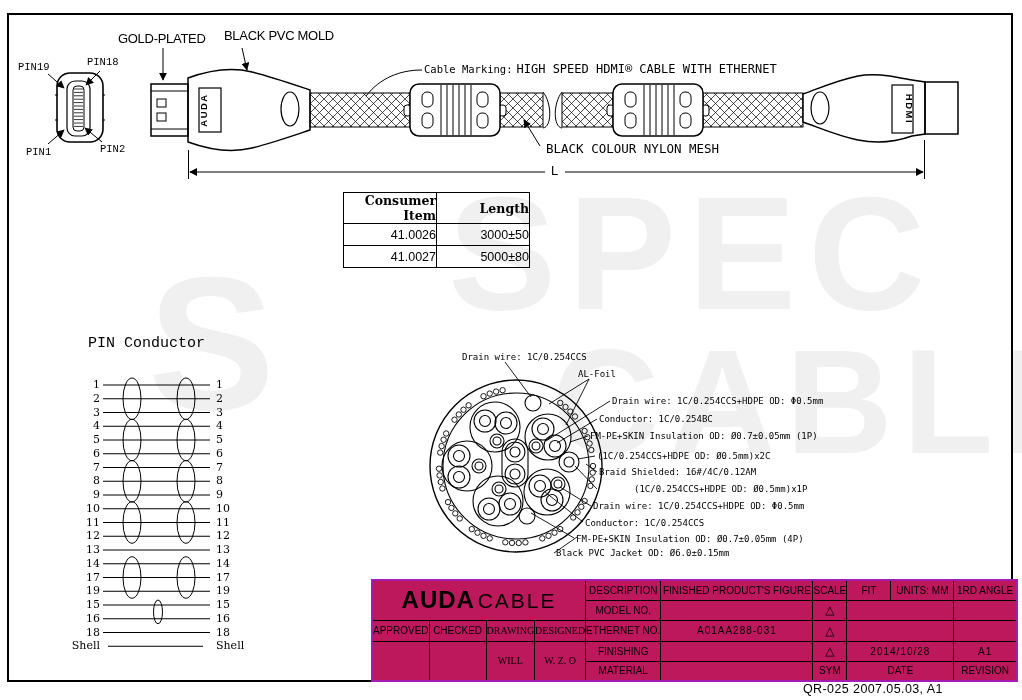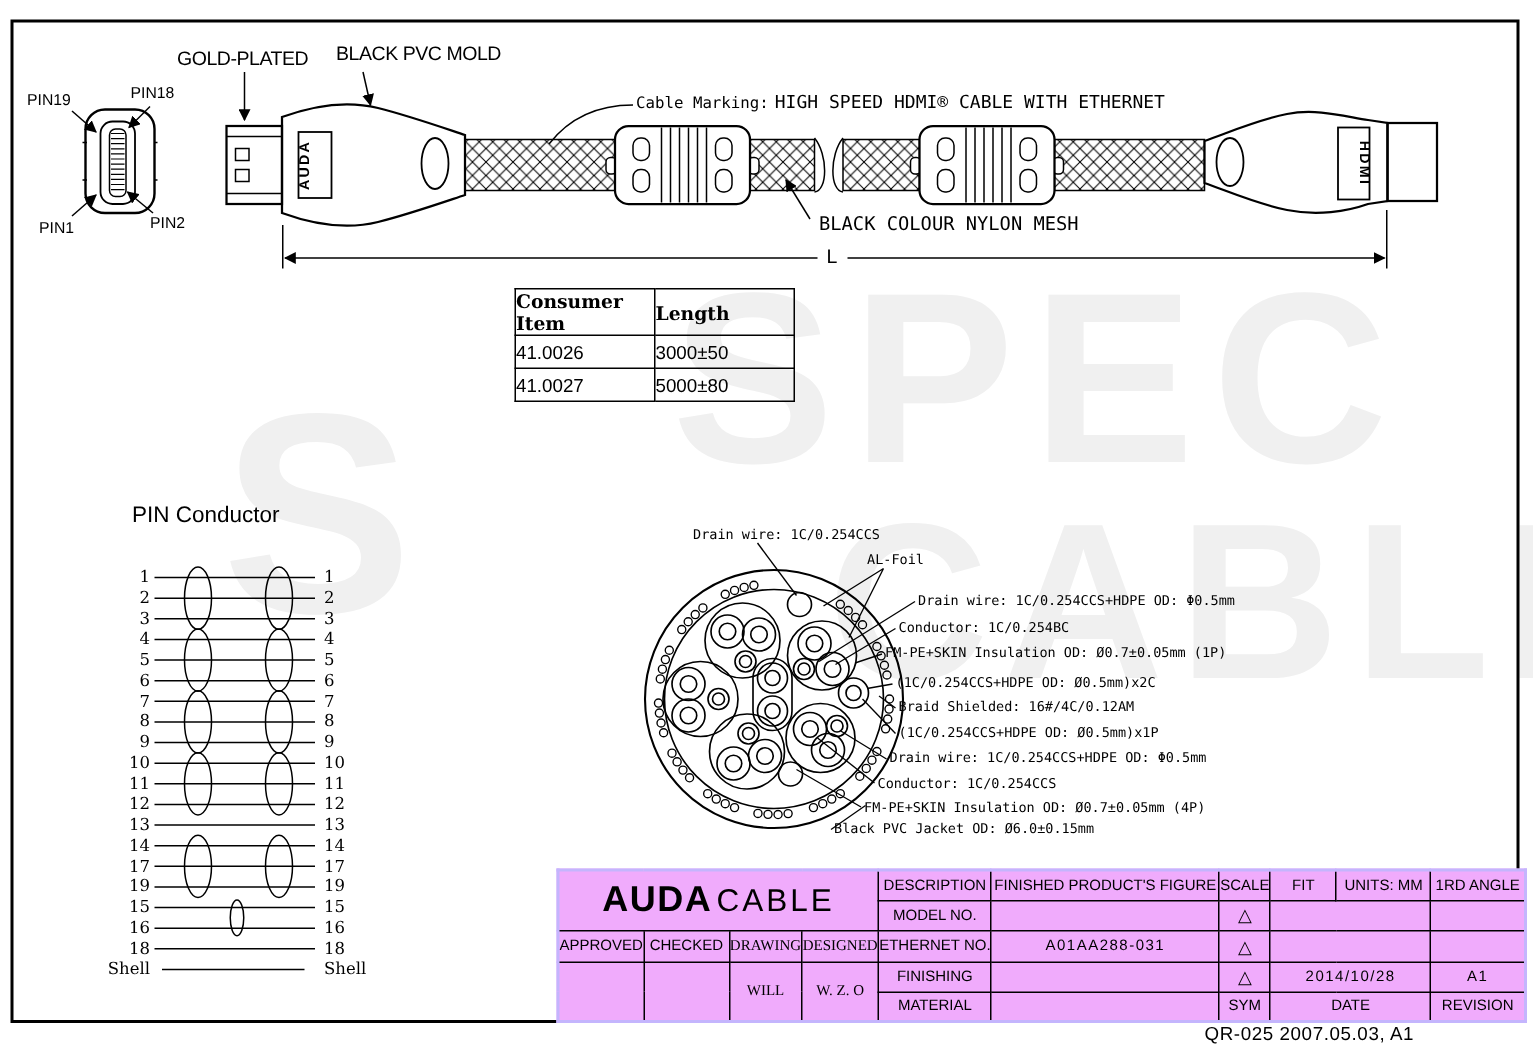--- a/index.html
+++ b/index.html
@@ -1,33 +1,33 @@
 <!DOCTYPE html>
 <html><head>
 <meta charset="utf-8">
 <style>
   html,body{margin:0;padding:0}
   body{width:1022px;height:700px;position:relative;background:#fff;overflow:hidden;color:#000}
   .lbl{position:absolute;white-space:nowrap;color:#000;line-height:1.1;z-index:4}
   .cond{font-family:"Liberation Sans",sans-serif}
   .mono{font-family:"DejaVu Sans Mono",monospace}
-  .serif{font-family:Liberation Sans, sans-serif}
+  .serif{font-family:Liberation Mono, monospace}
   .wm{position:absolute;color:#f0f0f0;font-family:"Liberation Sans",sans-serif;font-weight:bold;z-index:0;line-height:1;user-select:none}
   #frame{position:absolute;left:7px;top:13px;width:1002px;height:665px;border:2px solid #000;z-index:1}
   #art{position:absolute;left:0;top:0;z-index:2}
   #pin-labels div{position:absolute;font-family:"DejaVu Serif",serif;font-size:11px;line-height:1;z-index:4}
 
   
   #len-table{position:absolute;left:343px;top:192px;z-index:3;border-collapse:collapse;background:transparent}
-  #len-table th,#len-table td{border:1.6px solid #000;padding:0;text-align:left}
+  #len-table th,#len-table td{border:1.6px solid #000;padding:0;text-align:right}
   #len-table th{font-family:"DejaVu Serif",serif;font-size:12.5px;font-weight:bold;width:92px;height:20px}
   #len-table td{font-family:"Liberation Sans",sans-serif;font-size:12.5px;width:92px;height:21px}
 
   
-  #title-block{position:absolute;left:371px;top:579px;z-index:3;border-collapse:collapse;border:2px solid #c4b5fd;table-layout:fixed;background:#f0abfc}
+  #title-block{position:absolute;left:371px;top:579px;z-index:3;border-collapse:collapse;border:2px solid #a21caf;table-layout:fixed;background:#be185d}
   #title-block td{border:1px solid #000;padding:0;text-align:center;vertical-align:middle;font-family:"Liberation Sans",sans-serif;font-size:10px;overflow:hidden;white-space:nowrap}
   #title-block .tb-mono{font-family:Liberation Serif, serif;font-size:10px}
   #title-block .tri{font-size:12px}
   .logo-bold{font-weight:bold;font-size:24px;letter-spacing:1px;font-family:"Liberation Sans",sans-serif}
   .logo-light{font-size:21px;letter-spacing:2px;font-family:"Liberation Sans",sans-serif}
   .tb-val{font-size:11.5px;letter-spacing:1px}
 </style>
 </head>
 <body>
 
@@ -357,21 +357,21 @@
     <div style="left: 216px; top: 640.25px;">Shell</div>
   </div>
 
 <div class="lbl mono" style="left:462px;top:353px;font-size:9px">Drain wire: 1C/0.254CCS</div>
 <div class="lbl mono" style="left:578px;top:370px;font-size:9px">AL-Foil</div>
 <div class="lbl mono" style="left:612px;top:397px;font-size:9px">Drain wire: 1C/0.254CCS+HDPE OD: Φ0.5mm</div>
 <div class="lbl mono" style="left:599px;top:415px;font-size:9px">Conductor: 1C/0.254BC</div>
 <div class="lbl mono" style="left:590px;top:432px;font-size:9px">FM-PE+SKIN Insulation OD: Ø0.7±0.05mm (1P)</div>
 <div class="lbl mono" style="left:597px;top:452px;font-size:9px">(1C/0.254CCS+HDPE OD: Ø0.5mm)x2C</div>
 <div class="lbl mono" style="left:599px;top:468px;font-size:9px">Braid Shielded: 16#/4C/0.12AM</div>
-<div class="lbl mono" style="left:599px;top:485px;font-size:9px">(1C/0.254CCS+HDPE OD: Ø0.5mm)x1P</div>
+<div class="lbl mono" style="left:634px;top:485px;font-size:9px">(1C/0.254CCS+HDPE OD: Ø0.5mm)x1P</div>
 <div class="lbl mono" style="left:593px;top:502px;font-size:9px">Drain wire: 1C/0.254CCS+HDPE OD: Φ0.5mm</div>
 <div class="lbl mono" style="left:585px;top:519px;font-size:9px">Conductor: 1C/0.254CCS</div>
 <div class="lbl mono" style="left:576px;top:535px;font-size:9px">FM-PE+SKIN Insulation OD: Ø0.7±0.05mm (4P)</div>
 <div class="lbl mono" style="left:556px;top:549px;font-size:9px">Black PVC Jacket OD: Ø6.0±0.15mm</div>
 
 <table id="title-block">
   <colgroup>
     <col style="width:57px">
       <col style="width:57px">
       <col style="width:48px">

